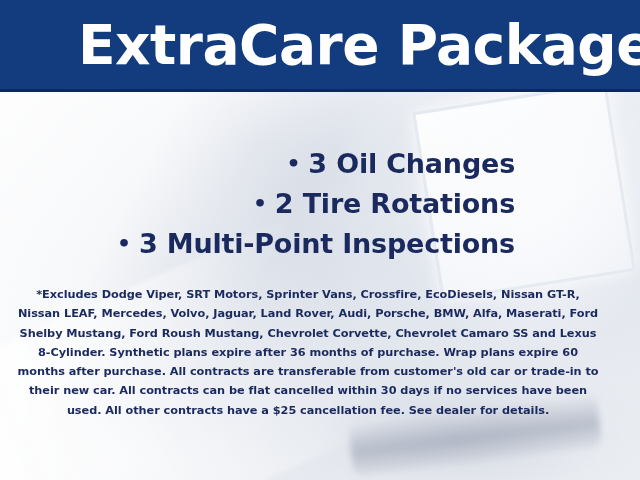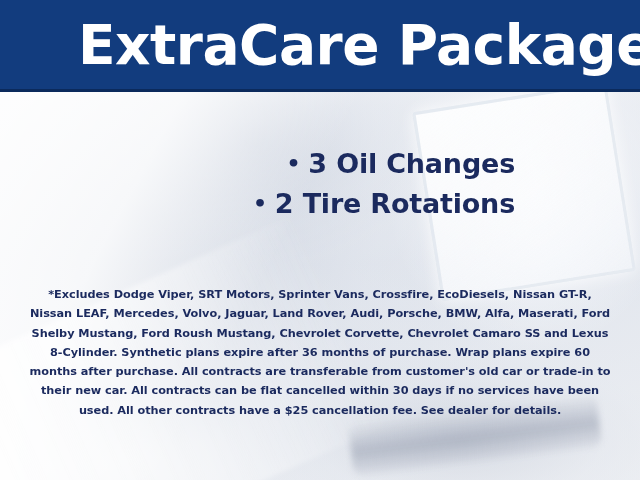--- a/index.html
+++ b/index.html
@@ -125,21 +125,21 @@
   .bullet-dot {
     display: inline-block;
     margin-right: 8px;
     font-size: 22px;
     vertical-align: 2px;
   }
 
   
   .fineprint {
     position: absolute;
-    left: 26px;
+    left: 14px;
     top: 285px;
     width: 588px;
     margin: 0;
     color: #1b2a5e;
     font-family: "DejaVu Sans", sans-serif;
     font-size: 11.3px;
     font-weight: bold;
     line-height: 19.3px;
     text-align: center;
     letter-spacing: -0.05px;
@@ -160,17 +160,20 @@
     <h1 class="header-title">ExtraCare Package*</h1>
   </div>
 
   <ul class="bullets">
     <li class="bullet-item">
       <span class="bullet-dot">•</span><span>3 Oil Changes</span>
     </li>
     <li class="bullet-item">
       <span class="bullet-dot">•</span><span>2 Tire Rotations</span>
     </li>
+    <li class="bullet-item">
+      <span class="bullet-dot">•</span><span>3 Multi-Point Inspections</span>
+    </li>
   </ul>
 
   <p class="fineprint">*Excludes Dodge Viper, SRT Motors, Sprinter Vans, Crossfire, EcoDiesels, Nissan GT-R, Nissan LEAF, Mercedes, Volvo, Jaguar, Land Rover, Audi, Porsche, BMW, Alfa, Maserati, Ford Shelby Mustang, Ford Roush Mustang, Chevrolet Corvette, Chevrolet Camaro SS and Lexus 8-Cylinder. Synthetic plans expire after 36 months of purchase. Wrap plans expire 60 months after purchase. All contracts are transferable from customer's old car or trade-in to their new car. All contracts can be flat cancelled within 30 days if no services have been used. All other contracts have a $25 cancellation fee. See dealer for details.</p>
 
 </div>
 
 </body></html>

